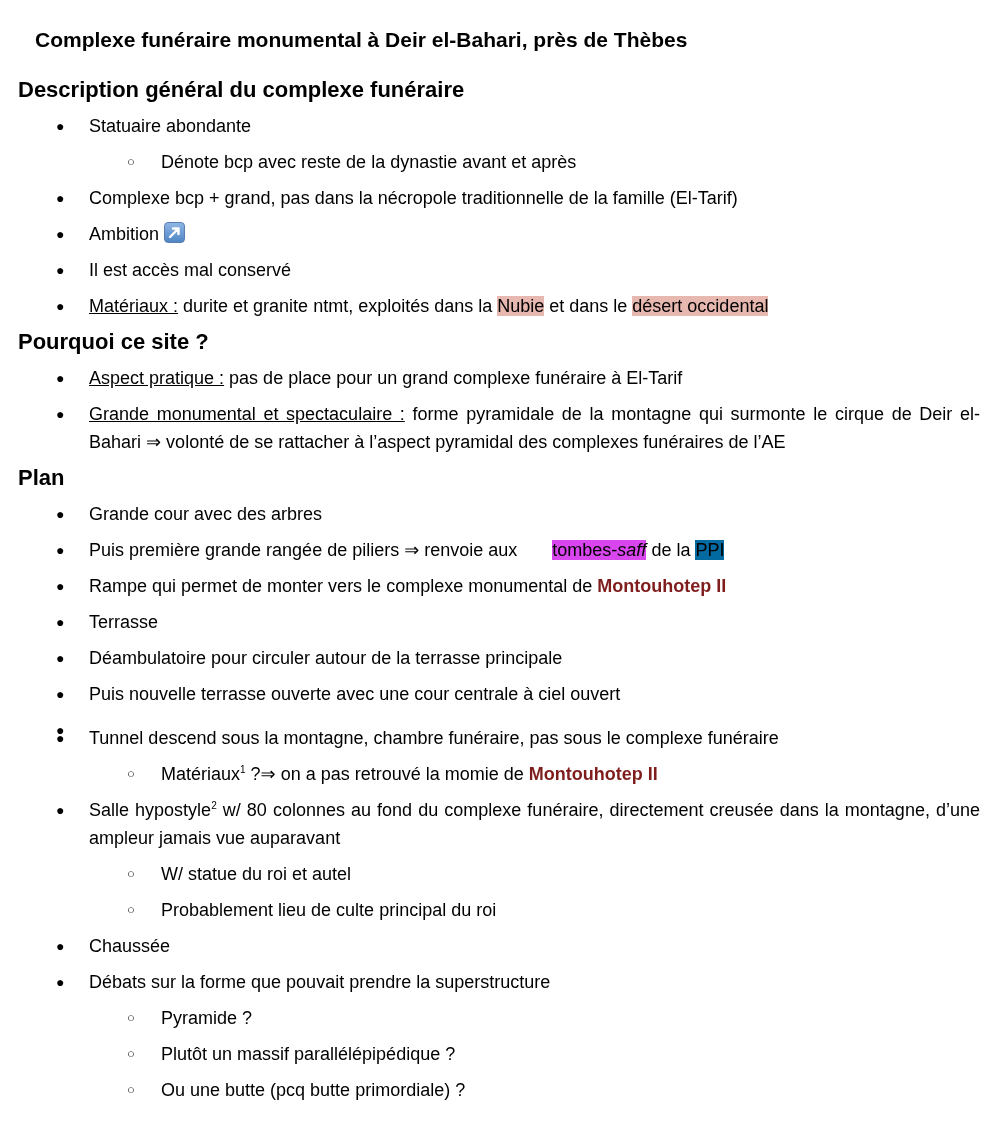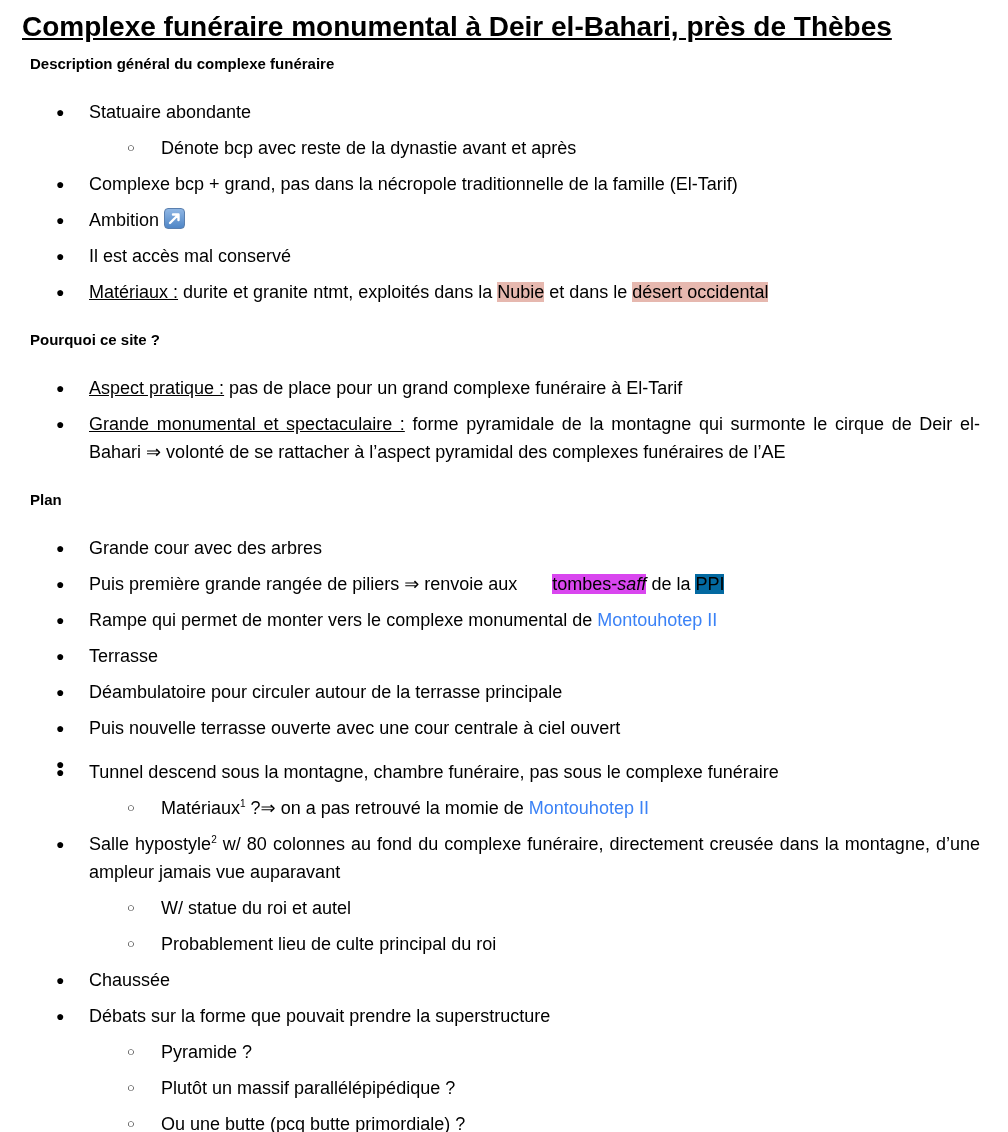--- a/index.html
+++ b/index.html
@@ -4,25 +4,25 @@
 <style>
   html, body { margin: 0; padding: 0; background: #ffffff; }
   body {
     width: 1008px; height: 1132px; overflow: hidden;
     font-family: "Liberation Sans", sans-serif;
     color: #000000;
     font-size: 18px;
   }
   .page { position: relative; padding: 8px 28px 0 18px; }
   .title {
-    font-weight: bold; font-size: 28px; text-decoration: underline;
-    margin: 4px; height: 30px; line-height: 30px;
+    font-weight: bold; font-size: 21px; 
+    margin: 17px; height: 30px; line-height: 30px;
   }
   .heading {
-    font-weight: bold; font-size: 15px; margin: 12px;
+    font-weight: bold; font-size: 22px; margin: 0;
     height: 36px; line-height: 36px;
   }
   .title + .heading { margin-top: 2px; }
   ul { list-style: none; margin: 0; padding: 0; }
   li.l1 {
     position: relative; padding-left: 71px; line-height: 28px;
     padding-top: 4px; padding-bottom: 4px; text-align: justify;
   }
   li.l1 > .bullet {
     position: absolute; left: 38px; top: 4px; width: 10px; line-height: 28px;
@@ -34,21 +34,21 @@
   }
   li.l2 > .bullet {
     position: absolute; left: 109px; top: 4px; line-height: 28px; font-size: 13px;
   }
   .u { text-decoration: underline; }
   .b { font-weight: normal; }
   .i { font-style: italic; }
   .hl-red { background: #e6b8af; }
   .hl-yellow { background: #d946ef; margin-left: 30px; }
   .hl-blue { background: #0369a1; }
-  .purple { color: #3b82f6; font-weight: normal; }
+  .purple { color: #7f1d1d; font-weight: bold; }
   sup { font-size: 10px; vertical-align: super; line-height: 0; }
   .emoji {
     display: inline-block; width: 21px; height: 21px; vertical-align: -3px;
     border-radius: 4px; background: linear-gradient(#8fb6e4, #4f86c6);
     border: 1px solid #5a7fae; box-sizing: border-box; position: relative;
   }
   .emoji svg { position: absolute; left: 2px; top: 2px; }
 </style>
 </head>
 <body>

